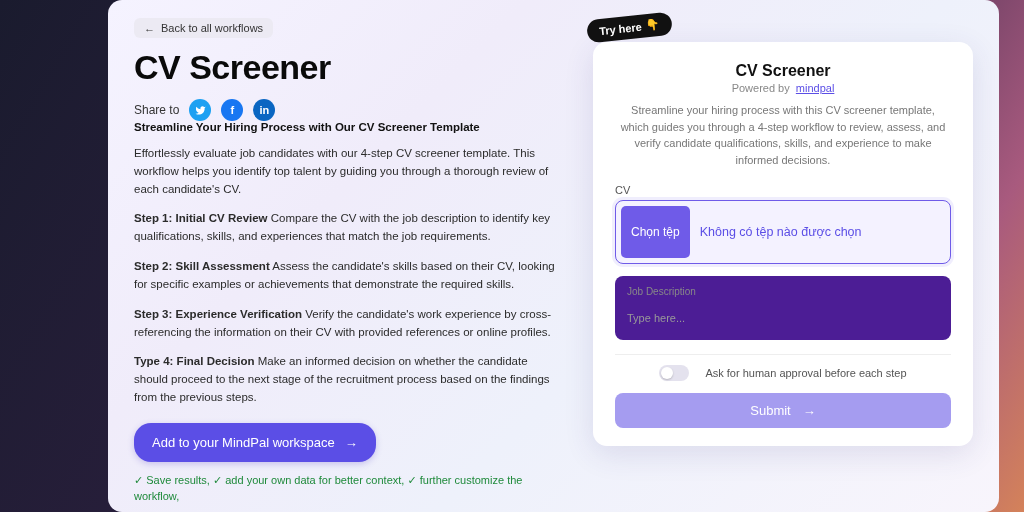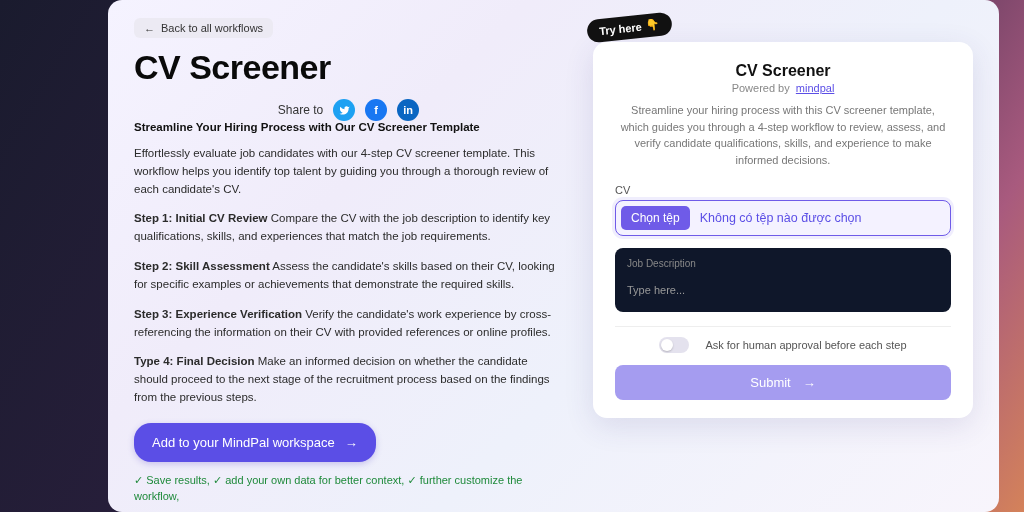--- a/index.html
+++ b/index.html
@@ -26,21 +26,21 @@
   }
   .left-col { flex: 1 1 52%; min-width: 0; }
   .right-col { flex: 0 0 380px; position: relative; padding-top: 24px; }
 
   .back-btn {
     display: inline-flex; align-items: center; gap: 6px;
     background: #eceaf3; border: none; border-radius: 6px;
     padding: 4px 10px; font-size: 11px; color: #333; cursor: pointer;
   }
   .page-title { font-size: 34px; font-weight: 800; letter-spacing: -0.5px; margin-top: 10px; color: #0a0a0a; }
-  .share-row { display: flex; align-items: center; gap: 10px; margin-top: 12px; justify-content: center; }
+  .share-row { display: flex; align-items: center; gap: 10px; margin-top: 12px; }
   .share-label { font-size: 12px; color: #333; }
   .share-icon {
     width: 22px; height: 22px; border-radius: 50%;
     display: inline-flex; align-items: center; justify-content: center;
     color: #fff; font-size: 11px; font-weight: 700; cursor: pointer;
   }
   .tw { background: #1DA1F2; }
   .fb { background: #1877F2; }
   .li { background: #0A66C2; }
 
@@ -75,26 +75,26 @@
   .w-desc { text-align: center; font-size: 11px; color: #777; line-height: 1.5; margin-top: 8px; padding: 0 4px; }
 
   .field-label { font-size: 11px; color: #555; margin-top: 16px; }
   .file-input {
     margin-top: 4px; border: 1.5px solid #6f5be8; border-radius: 8px;
     background: #f4f2ff; padding: 5px; display: flex; align-items: center; gap: 10px;
     box-shadow: 0 0 0 3px rgba(111,91,232,0.10);
   }
   .file-chip {
     background: #6f5be8; color: #fff; border: none; border-radius: 5px;
-    padding: 5px 10px; font-size: 12px; cursor: pointer;
+    padding: 19px 10px; font-size: 12px; cursor: pointer;
   }
   .file-status { color: #5b4ee6; font-size: 12.5px; }
 
   .textarea {
-    margin-top: 12px; background: #0f172a; border: none; border-radius: 8px;
+    margin-top: 12px; background: #4c1d95; border: none; border-radius: 8px;
     padding: 10px 12px; min-height: 64px;
   }
   .ta-label { font-size: 10px; color: #888; }
   .ta-ph { font-size: 11px; color: #999; margin-top: 15px; }
 
   .divider { border: none; border-top: 1px solid #eee; margin: 14px 0 10px 0; }
   .approval-row { display: flex; align-items: center; justify-content: center; gap: 16px; }
   .toggle {
     width: 30px; height: 16px; background: #e4e2ee; border-radius: 10px; position: relative; cursor: pointer;
   }

